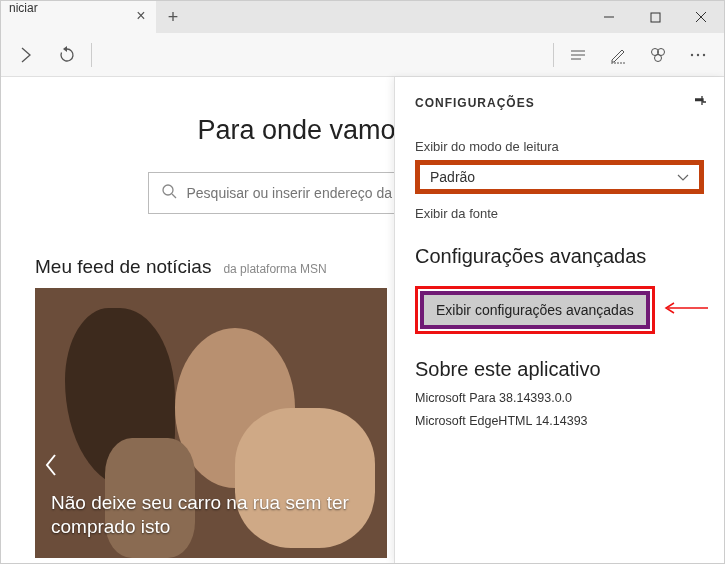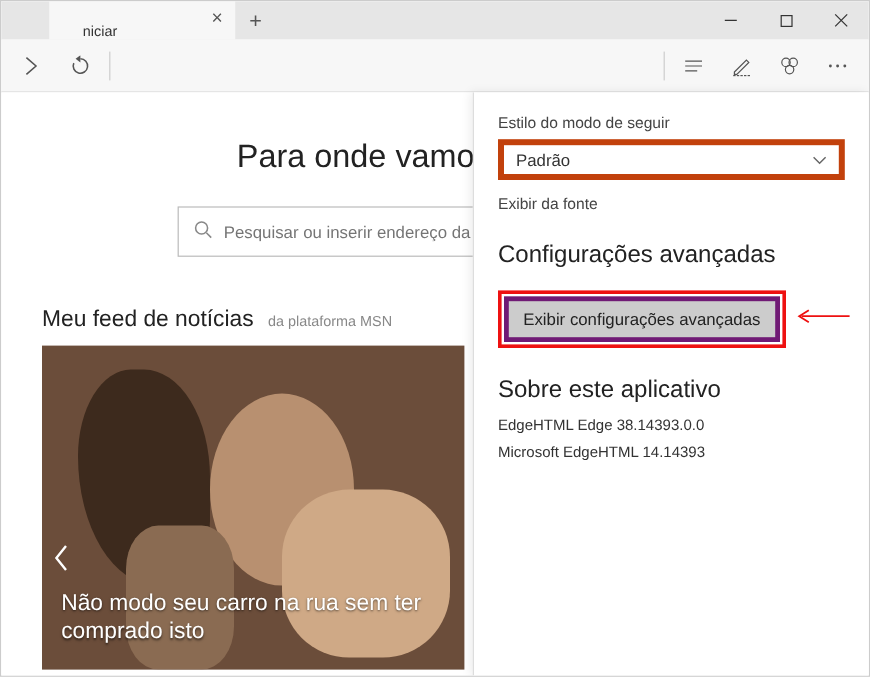--- a/index.html
+++ b/index.html
@@ -1,19 +1,19 @@
 <!DOCTYPE html>
 <html><head>
 <meta charset="utf-8">
 <style>
 * { margin:0; padding:0; box-sizing:border-box; font-family:"Segoe UI",Arial,sans-serif; }
 body { width:725px; height:564px; background:#fff; overflow:hidden; position:relative; border:1px solid #ccc; }
 
 .titlebar { height:32px; background:#e6e6e6; display:flex; align-items:flex-start; }
-.tab { height:32px; width:155px; background:#f7f7f7; display:flex; align-items:flex-end; padding:0 28px; font-size:12px; color:#333; position:relative;margin-left:40px; }
+.tab { height:32px; width:155px; background:#f7f7f7; display:flex; align-items:flex-start; padding:0 8px; font-size:12px; color:#333; position:relative; }
 .tab .close { position:absolute; right:6px; top:6px; width:18px; height:18px; display:flex; align-items:center; justify-content:center; font-size:16px; color:#555; }
 .newtab { width:34px; height:32px; display:flex; align-items:center; justify-content:center; font-size:18px; color:#555; }
 .win-controls { margin-left:auto; display:flex; }
 .win-btn { width:46px; height:32px; display:flex; align-items:center; justify-content:center; }
 .win-btn svg { stroke:#333; }
 
 .toolbar { height:44px; display:flex; align-items:center; padding:0 6px; background:#f7f7f7; border-bottom:1px solid #e0e0e0; }
 .tool-btn { width:40px; height:44px; display:flex; align-items:center; justify-content:center; color:#555; }
 .tool-sep { width:1px; height:24px; background:#ccc; margin:0 4px; }
 .tool-spacer { flex:1; }
@@ -147,27 +147,36 @@
       <div class="shape2"></div>
         <div class="shape3"></div>
         <div class="shape1"></div>
         <div class="shape4"></div>
     </div>
     <div class="chev">
       <svg width="16" height="24" viewBox="0 0 16 24">
           <path d="M12 2 L4 12 L12 22" fill="none" stroke="#fff" stroke-width="2"></path>
         </svg>
     </div>
-    <div class="caption">Não modo seu carro na rua sem ter comprado isto</div>
+    <div class="caption">Não deixe seu carro na rua sem ter comprado isto</div>
   </div>
 </div>
 
 <div class="settings-panel">
+  <div class="sp-header">
+    <h2>CONFIGURAÇÕES</h2>
+    <span class="pin-btn">
+      <svg width="16" height="16" viewBox="0 0 16 16">
+          <path d="M3 6 L11 6 L11 9 L14 9 M11 7.5 L3 7.5" fill="none" stroke-width="1.3"></path>
+          <path d="M10 3 L10 12" stroke-width="1.3"></path>
+        </svg>
+    </span>
+  </div>
   <div class="sp-body">
-    <div class="sp-label">Estilo do modo de seguir</div>
+    <div class="sp-label">Exibir do modo de leitura</div>
     <div class="sp-select">
       <span>Padrão</span>
       <span class="caret"><svg width="12" height="8" viewBox="0 0 12 8">
             <path d="M1 1 L6 6 L11 1" fill="none" stroke="#666" stroke-width="1.2"></path>
           </svg></span>
     </div>
     <div class="sp-label">Exibir da fonte</div>
 
     <div class="sp-section-title">Configurações avançadas</div>
     <span class="adv-highlight" style="position:relative;">
@@ -175,17 +184,17 @@
       <span class="arrow-annot">
         <svg width="50" height="16" viewBox="0 0 50 16">
             <line x1="48" y1="8" x2="8" y2="8"></line>
             <polyline points="14,3 6,8 14,13"></polyline>
           </svg>
       </span>
     </span>
 
     <div class="sp-section-title">Sobre este aplicativo</div>
     <div class="about">
-      <p>EdgeHTML Edge 38.14393.0.0</p>
+      <p>Microsoft Para 38.14393.0.0</p>
       <p>Microsoft EdgeHTML 14.14393</p>
     </div>
   </div>
 </div>
 
 </body></html>

